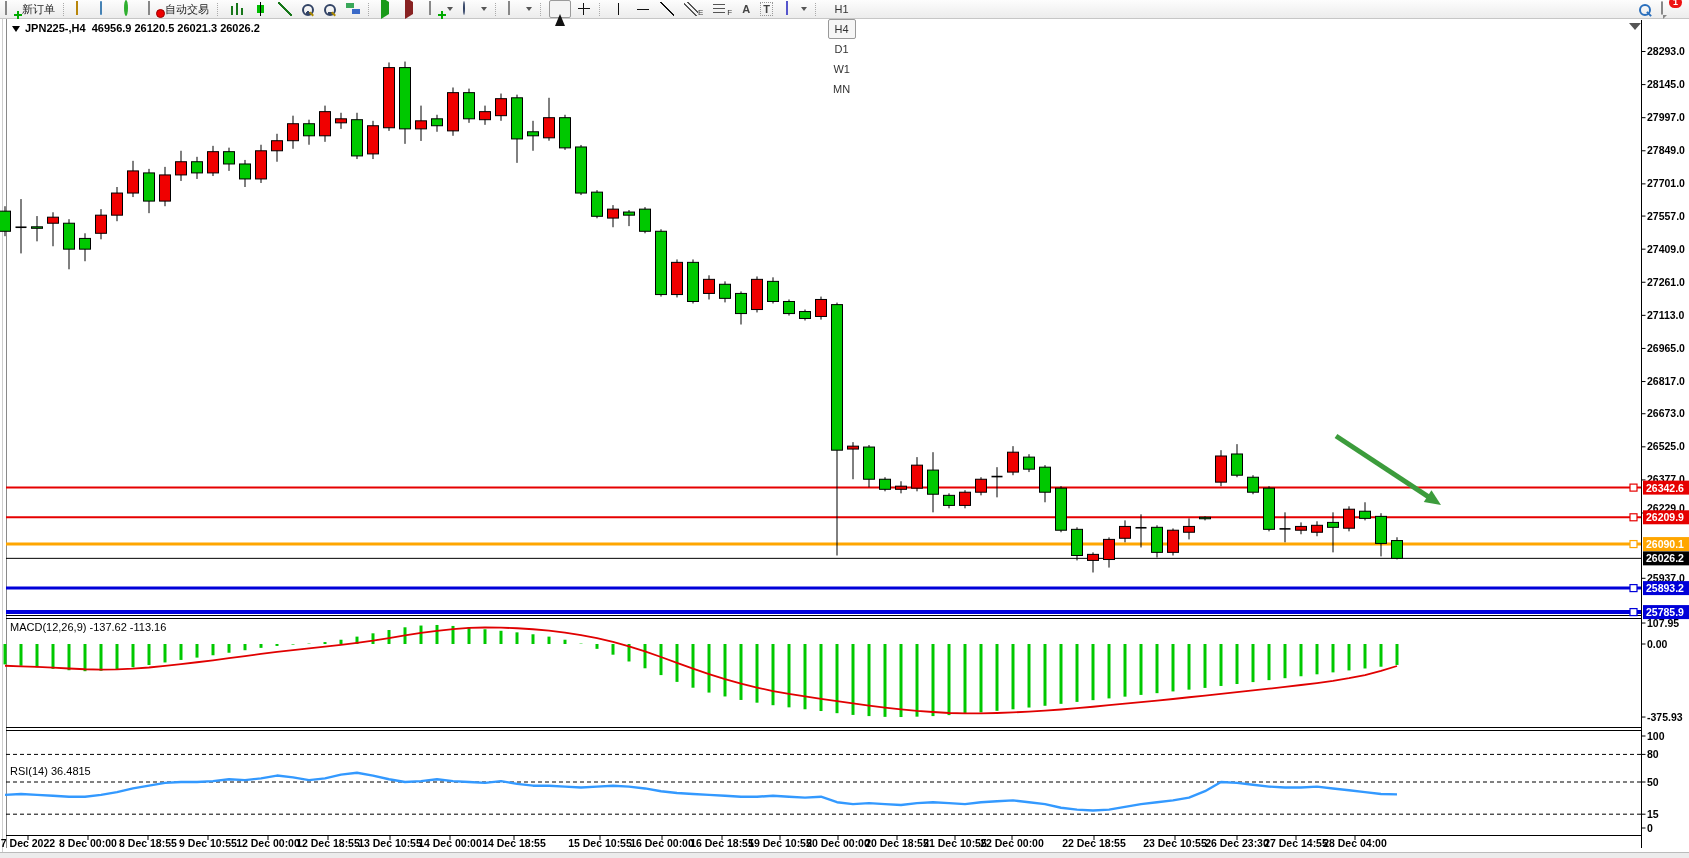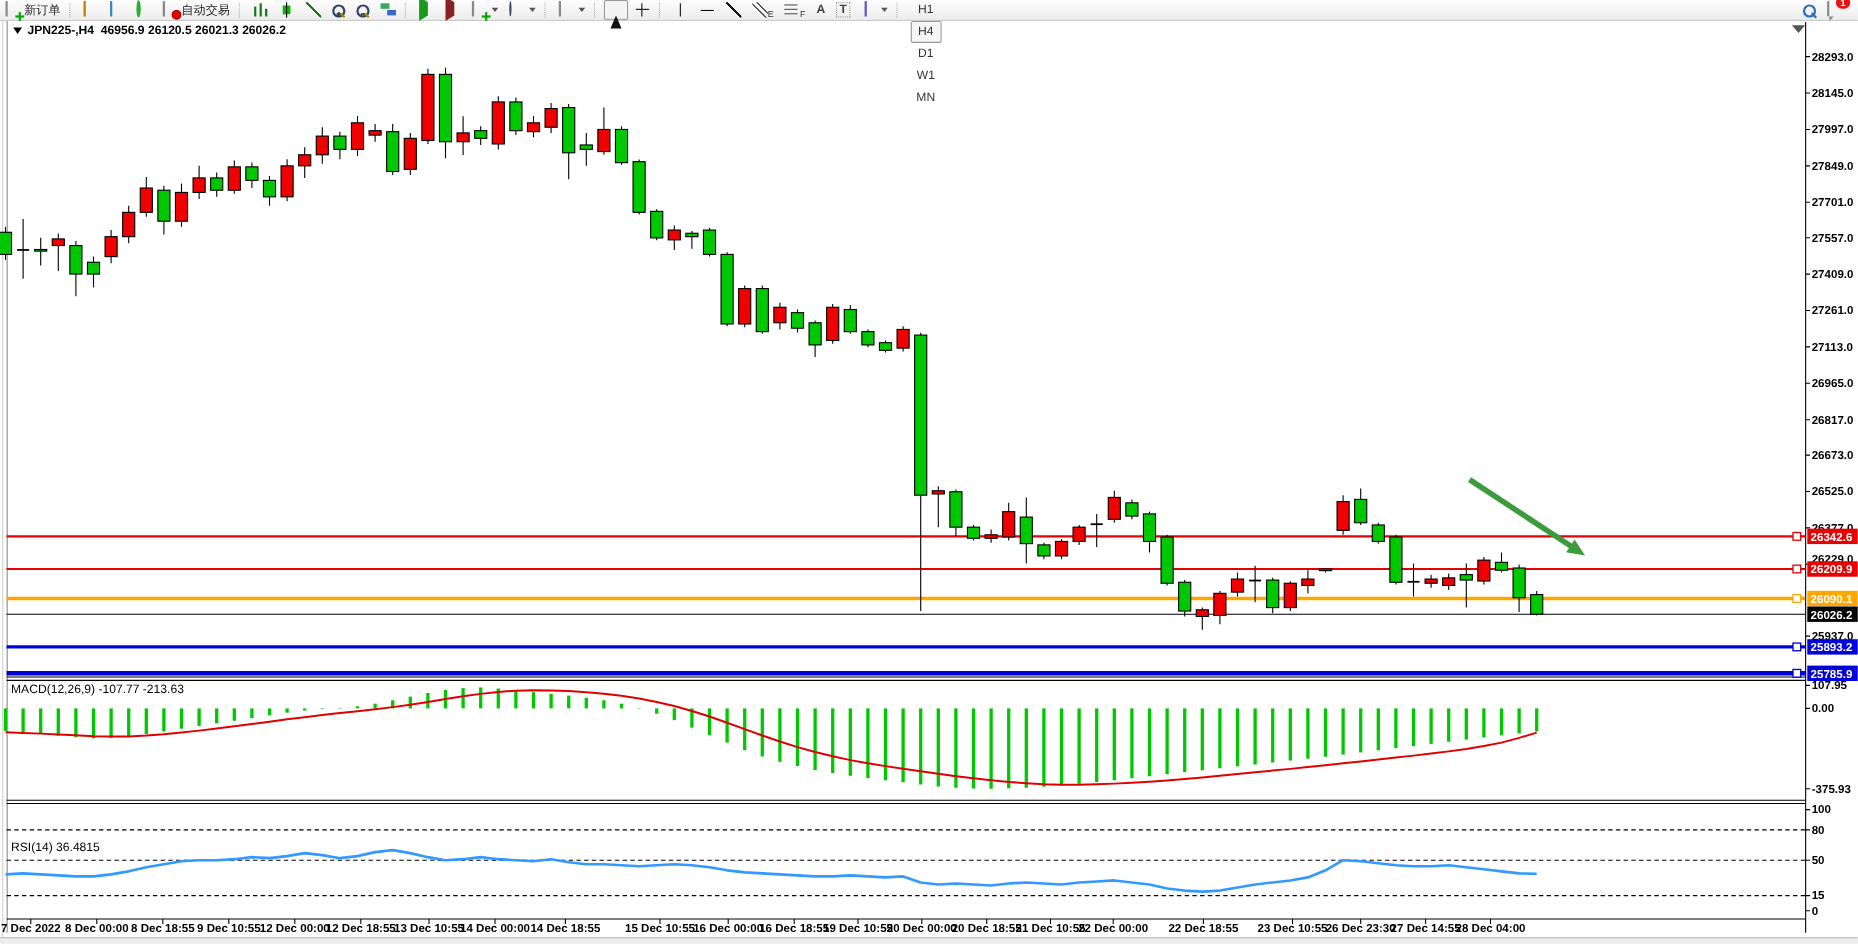--- a/index.html
+++ b/index.html
@@ -620,19 +620,19 @@
         <line x1="1336" y1="436" x2="1433.4786506826886" y2="500.05739902005246" stroke="#3c9c3c" stroke-width="5"></line>
         <polygon points="1441,505 1423.7844671181538,502.06309217133554 1431.4729575314054,490.3632154555177" fill="#3c9c3c"></polygon>
       </g>
       <polygon points="1629,23 1641,23 1635,30" fill="#555"></polygon>
     </svg>
 
   <div class="title">
     <span class="tri"></span><span>JPN225-,H4</span>&nbsp;&nbsp;<span>46956.9 26120.5 26021.3 26026.2</span>
   </div>
   <div class="indlabel" style="top:621px">
-    <span>MACD(12,26,9)</span> <span>-107.77 -213.63</span>
+    <span>MACD(12,26,9)</span> <span>-137.62 -113.16</span>
   </div>
   <div class="indlabel" style="top:765px">
     <span>RSI(14)</span> <span>36.4815</span>
   </div>
   <div class="bottomstrip"></div>
 </div>
 
 </body></html>

